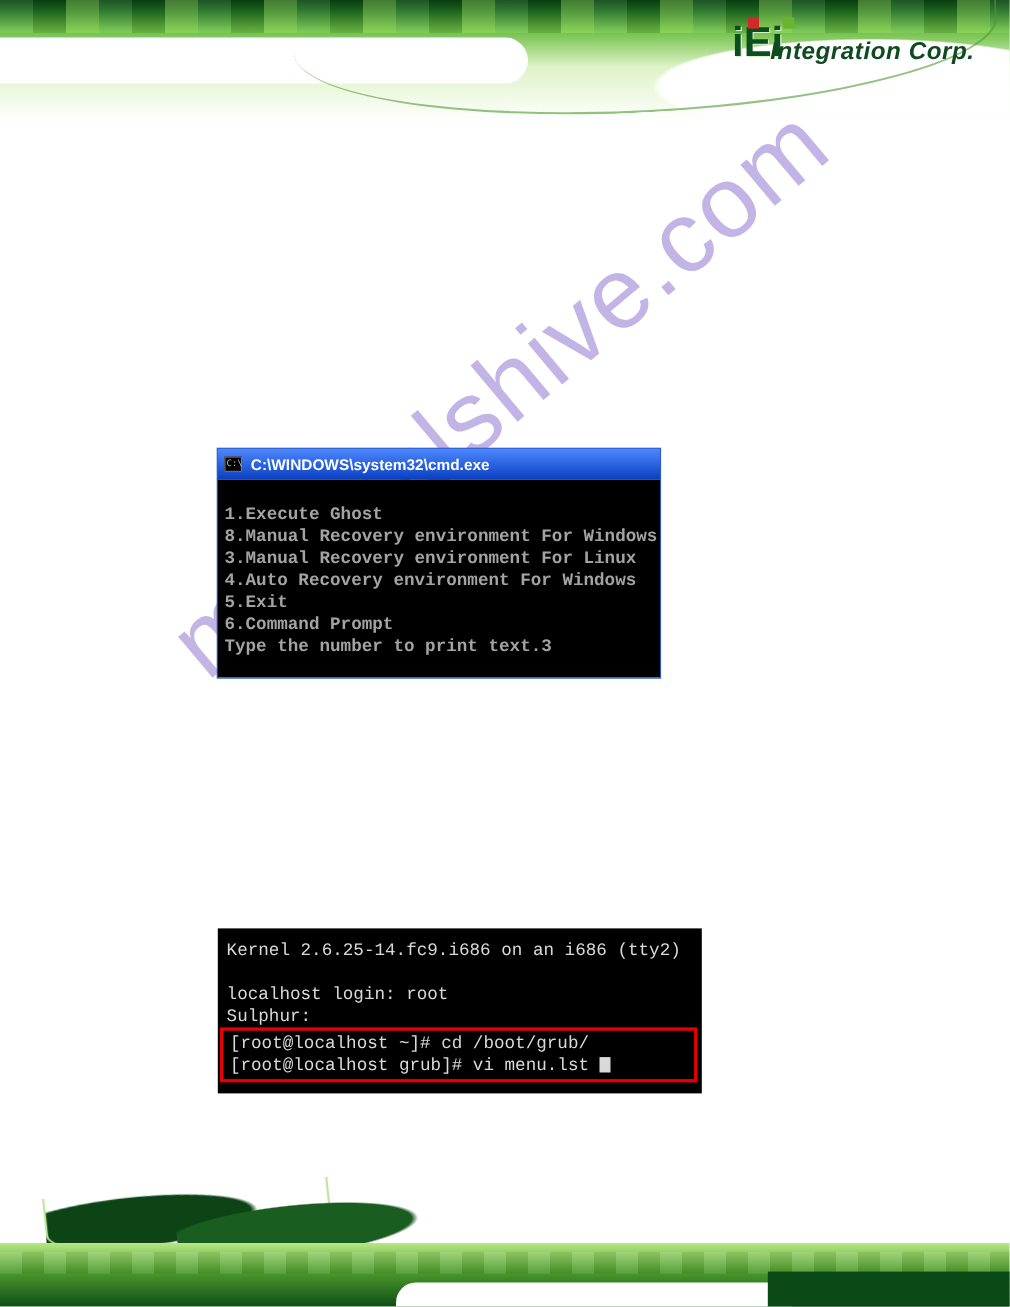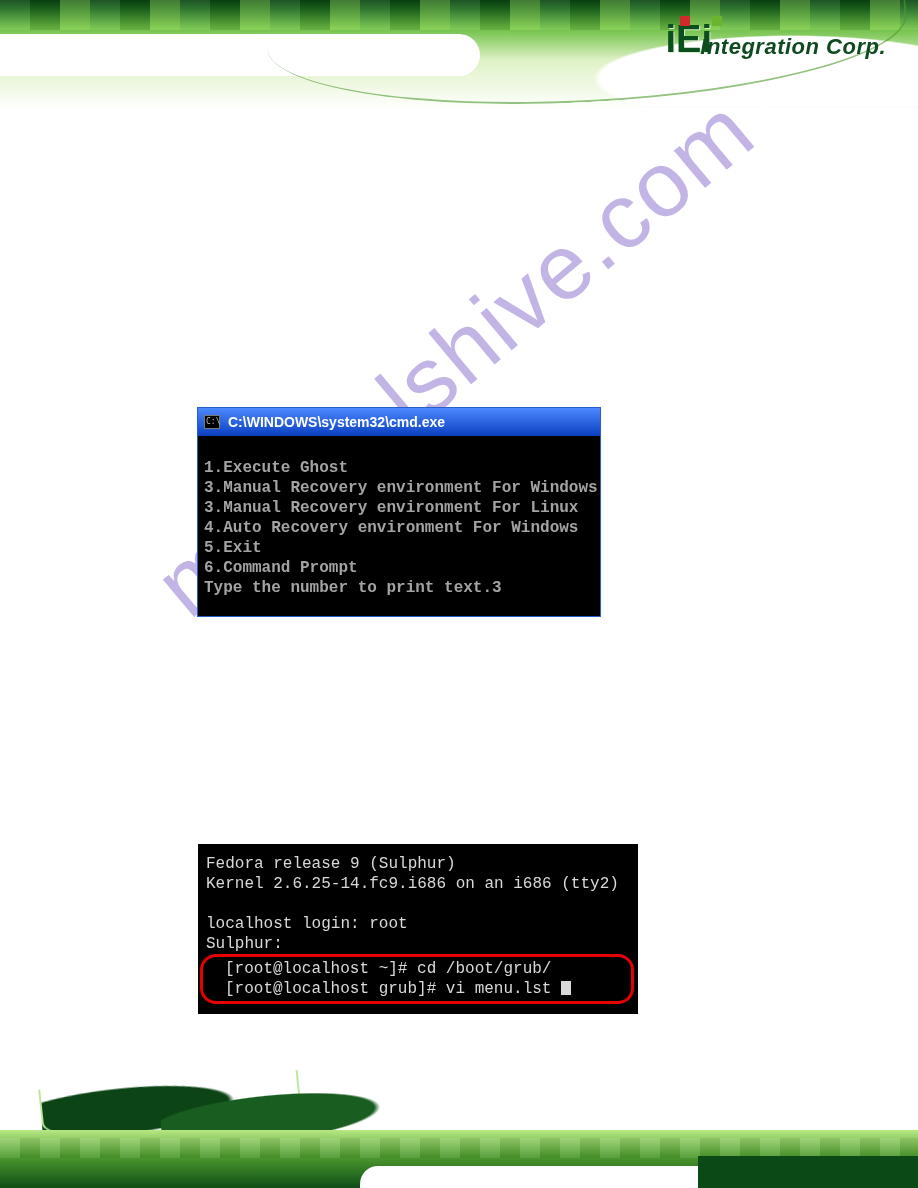--- a/index.html
+++ b/index.html
@@ -146,22 +146,22 @@
     width: 440px;
     background: #000;
     padding: 10px 0 10px 8px;
     font: 16px/20px "Courier New", monospace;
     color: #d9d9d9;
     z-index: 10;
   }
   .tty-window .blank { height: 20px; }
   .tty-hl {
     border: 3px solid #e60000;
-    border-radius: 16px;
-    padding: 2px 18px;
+    border-radius: 0;
+    padding: 2px 2px;
     margin-left: -6px;
     margin-right: 4px;
   }
   .tty-hl div { padding-left: 4px; }
   .cursor {
     display: inline-block;
     width: 10px; height: 14px;
     background: #d9d9d9;
     vertical-align: -2px;
   }
@@ -234,31 +234,30 @@
 <div class="watermark">manualshive.com</div>
 
 <div class="cmd-window">
   <div class="cmd-title">
     <span class="icon"></span>
     <span>C:\WINDOWS\system32\cmd.exe</span>
   </div>
   <div class="cmd-body">
     <div style="height:8px"></div>
     <div class="line">1.Execute Ghost</div>
-    <div class="line">3.Manual Recovery environment For Windows</div>
+    <div class="line">8.Manual Recovery environment For Windows</div>
     <div class="line">3.Manual Recovery environment For Linux</div>
     <div class="line">4.Auto Recovery environment For Windows</div>
     <div class="line">5.Exit</div>
     <div class="line">6.Command Prompt</div>
     <div class="line">Type the number to print text.3</div>
   </div>
 </div>
 
 <div class="tty-window">
-  <div>Fedora release 9 (Sulphur)</div>
   <div>Kernel 2.6.25-14.fc9.i686 on an i686 (tty2)</div>
   <div class="blank"></div>
   <div>localhost login: root</div>
   <div>Sulphur:</div>
   <div class="tty-hl">
     <div>[root@localhost ~]# cd /boot/grub/</div>
     <div>
       <span>[root@localhost grub]# vi menu.lst </span><span class="cursor"></span>
     </div>
   </div>

